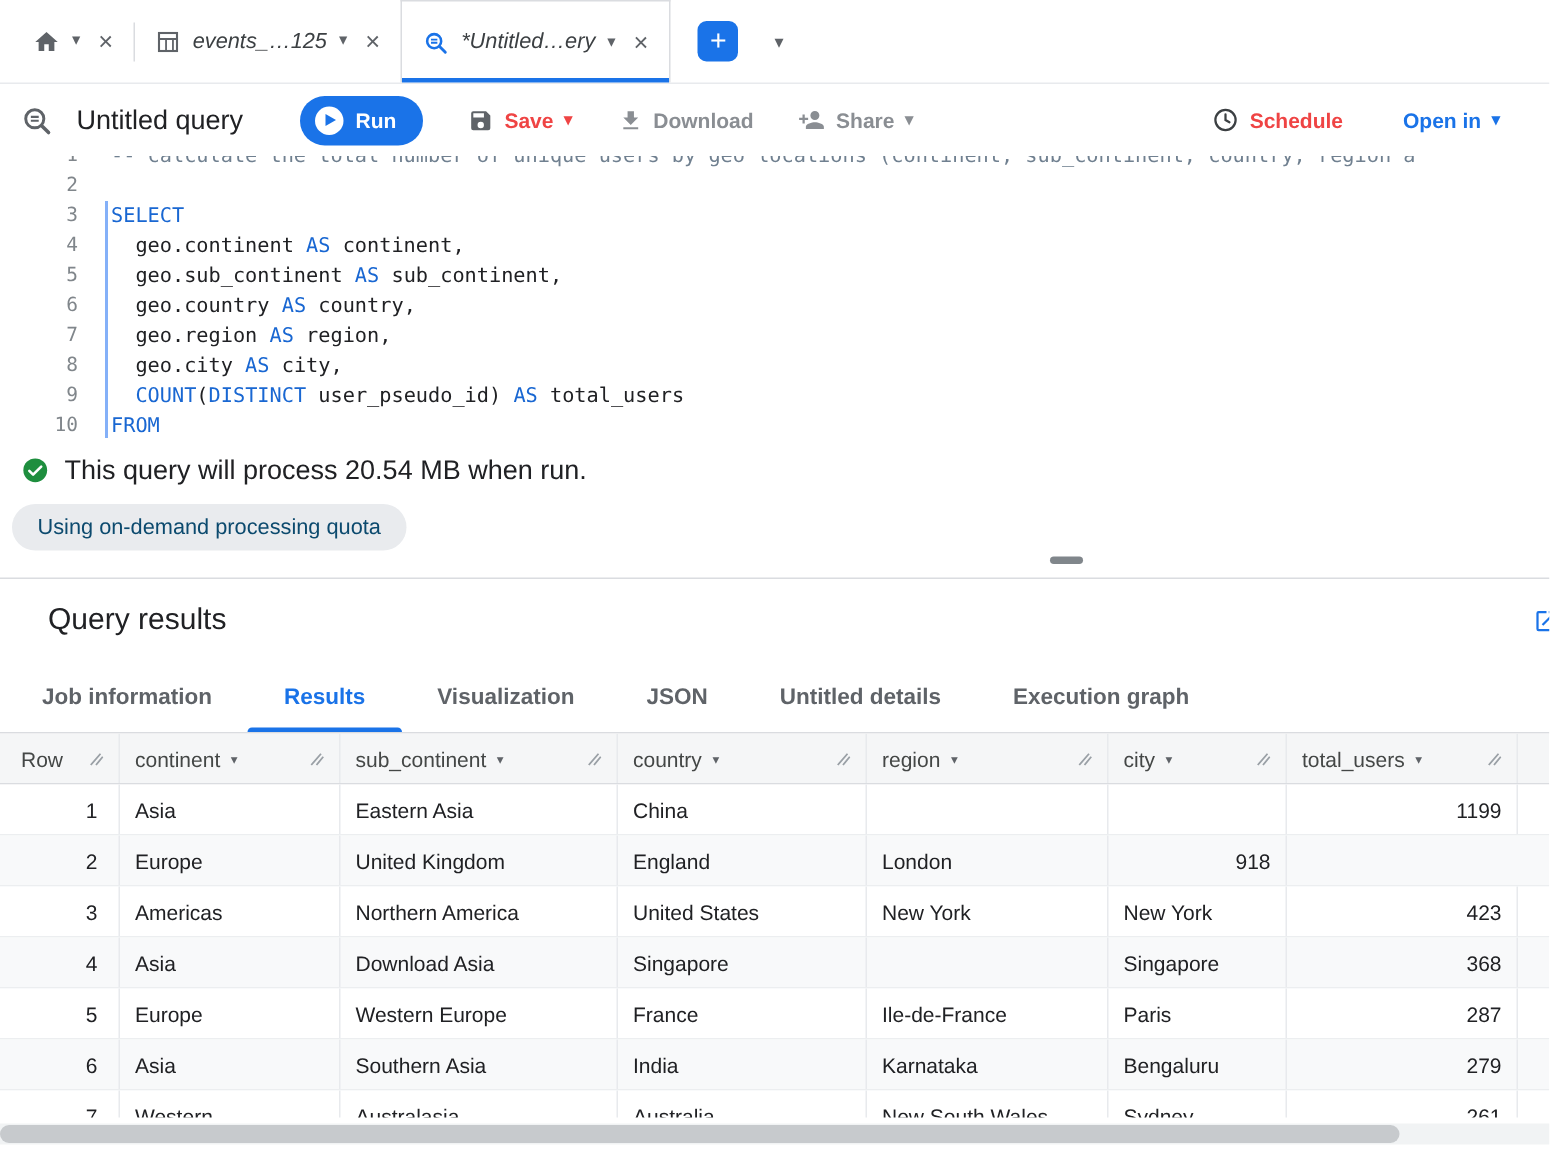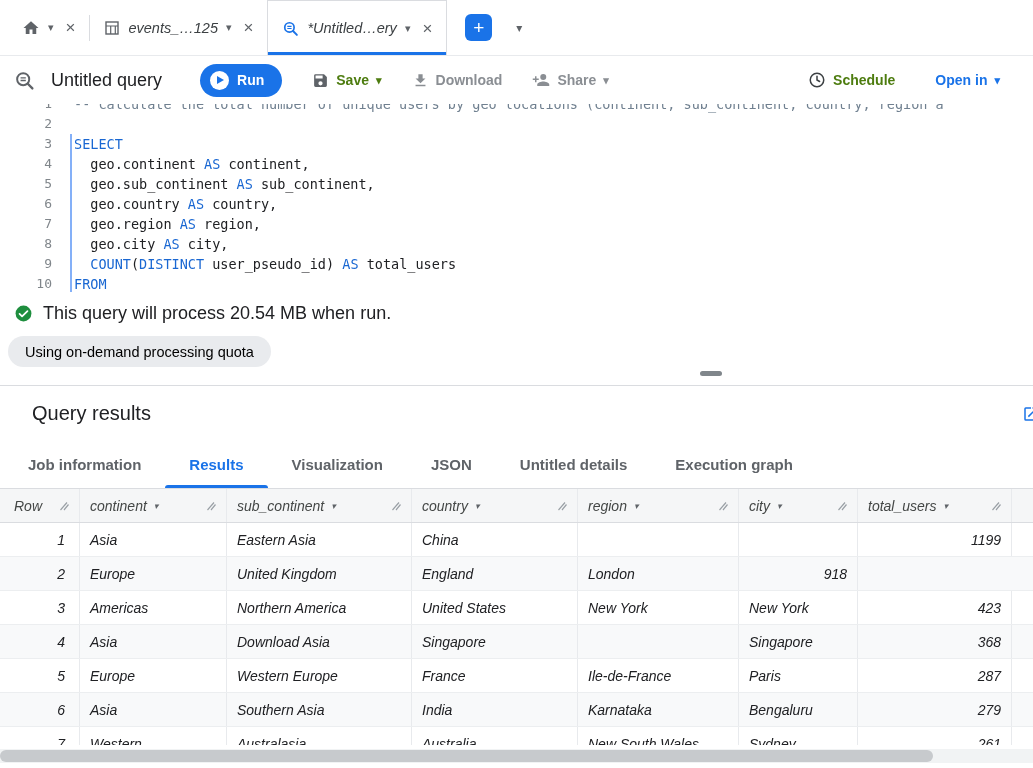--- a/index.html
+++ b/index.html
@@ -19,57 +19,57 @@
   .vdiv { width:1px; height:26px; background:#dadce0; align-self:center; }
   .add-tab { width:27px; height:27px; background:#1a73e8; color:#fff; border-radius:6px; display:flex; align-items:center; justify-content:center; font-size:19px; align-self:center; margin-left:18px; }
   .strip-caret { align-self:center; margin-left:24px; font-size:12px; }
 
   
   .toolbar { position:absolute; top:56px; left:0; right:15px; height:48px; display:flex; align-items:center; padding:0 18px 0 14px; background:#fff; }
   .tb-title { font-size:18px; color:#202124; margin-left:16px; white-space:nowrap; }
   .run-btn { margin-left:38px; height:33px; border-radius:17px; background:#1a73e8; color:#fff; display:flex; align-items:center; gap:8px; padding:0 18px 0 10px; font-size:14px; font-weight:700; }
   .run-play { width:19px; height:19px; border-radius:50%; background:#fff; display:flex; align-items:center; justify-content:center; flex:none; }
   .run-play::after { content:""; border-left:7px solid #1a73e8; border-top:4.5px solid transparent; border-bottom:4.5px solid transparent; margin-left:2px; }
-  .tb-btn { display:flex; align-items:center; gap:7px; margin-left:30px; font-size:14px; font-weight:700; color:#4d7c0f; white-space:nowrap; }
+  .tb-btn { display:flex; align-items:center; gap:7px; margin-left:30px; font-size:14px; font-weight:700; color:#ef4444; white-space:nowrap; }
   .tb-btn.dim { color:#8a8e93; }
   .tb-btn .caret { color:inherit; }
   .tb-btn.blue { color:#1a73e8; }
   .spacer { flex:1; }
 
   
   .editor { position:absolute; top:104px; left:0; right:0; height:188px; overflow:hidden; background:#fff; font-family:"DejaVu Sans Mono", monospace; font-size:13.5px; }
   .lines-wrap { position:absolute; top:-10px; left:0; right:0; }
   .code-line { display:flex; height:20px; line-height:20px; }
   .gutter-num { width:52px; flex:none; text-align:right; color:#80868b; font-size:13px; }
   .code-content { margin-left:22px; white-space:pre; }
   .indent-guide { position:absolute; left:70px; top:30px; bottom:0; width:2px; background:#4285f4; opacity:.65; }
   .kw { color:#1967d2; }
   .pl { color:#202124; }
   .com { color:#708090; }
 
   
   .statusbar { position:absolute; top:292px; left:0; right:0; height:93px; background:#fff; }
   .status-row { display:flex; align-items:center; gap:10px; padding:11px 0 0 14px; font-size:18px; color:#202124; }
   .pill-row { padding:12px 0 0 8px; }
-  .quota-pill { display:inline-flex; align-items:center; height:31px; border-radius:16px; background:#e9ebee; color:#000000; font-size:14.5px; padding:10px 17px; }
+  .quota-pill { display:inline-flex; align-items:center; height:31px; border-radius:16px; background:#e9ebee; color:#0c4a6e; font-size:14.5px; padding:10px 17px; }
   .drag-handle { position:absolute; left:700px; top:79px; width:22px; height:5px; border-radius:3px; background:#80868b; }
 
   
   .results { position:absolute; top:385px; left:0; right:0; height:360px; border-top:1px solid #dadce0; background:#fff; overflow:hidden; }
   .results-header { height:55px; display:flex; align-items:center; padding-left:32px; position:relative; }
   .results-title { font-size:20px; color:#202124; }
   .results-header-icon { position:absolute; right:-7px; top:19px; width:18px; height:18px; }
   .rtabs { height:48px; display:flex; align-items:stretch; border-bottom:1px solid #dadce0; padding-left:4px; }
   .rtab { display:flex; align-items:center; padding:0 24px; font-size:15px; font-weight:700; color:#5f6368; position:relative; white-space:nowrap; }
   .rtab.active { color:#1a73e8; }
   .rtab.active::after { content:""; position:absolute; left:0; right:0; bottom:0; height:3px; background:#1a73e8; border-radius:3px 3px 0 0; }
 
   
   .table-clip { height:257px; overflow:hidden; }
-  .tr { display:grid; grid-template-columns:80px 147px 185px 166px 161px 119px 154px 1fr; height:34px;font-style:italic; }
+  .tr { display:grid; grid-template-columns:80px 147px 185px 166px 161px 119px 154px 1fr; height:34px; }
   .th,.td { display:flex; align-items:center; padding:0 10px; border-right:1px solid #e8eaed; font-size:14px; white-space:nowrap; overflow:hidden; }
   .th:last-child,.td:last-child { border-right:none; }
   .tr.head { background:#f5f6f7; border-bottom:1px solid #dadce0; }
   .th { color:#444746; gap:7px; }
   .th .first-pad { padding-left:4px; }
   .col-caret { font-size:9px; color:#5f6368; }
   .resize { margin-left:auto; display:flex; align-items:center; }
   .tr.body { border-bottom:1px solid #eceef0; background:#fff; }
   .tr.body.alt { background:#f8f9fa; }
   .td.num { justify-content:flex-end; padding-right:14px; }

